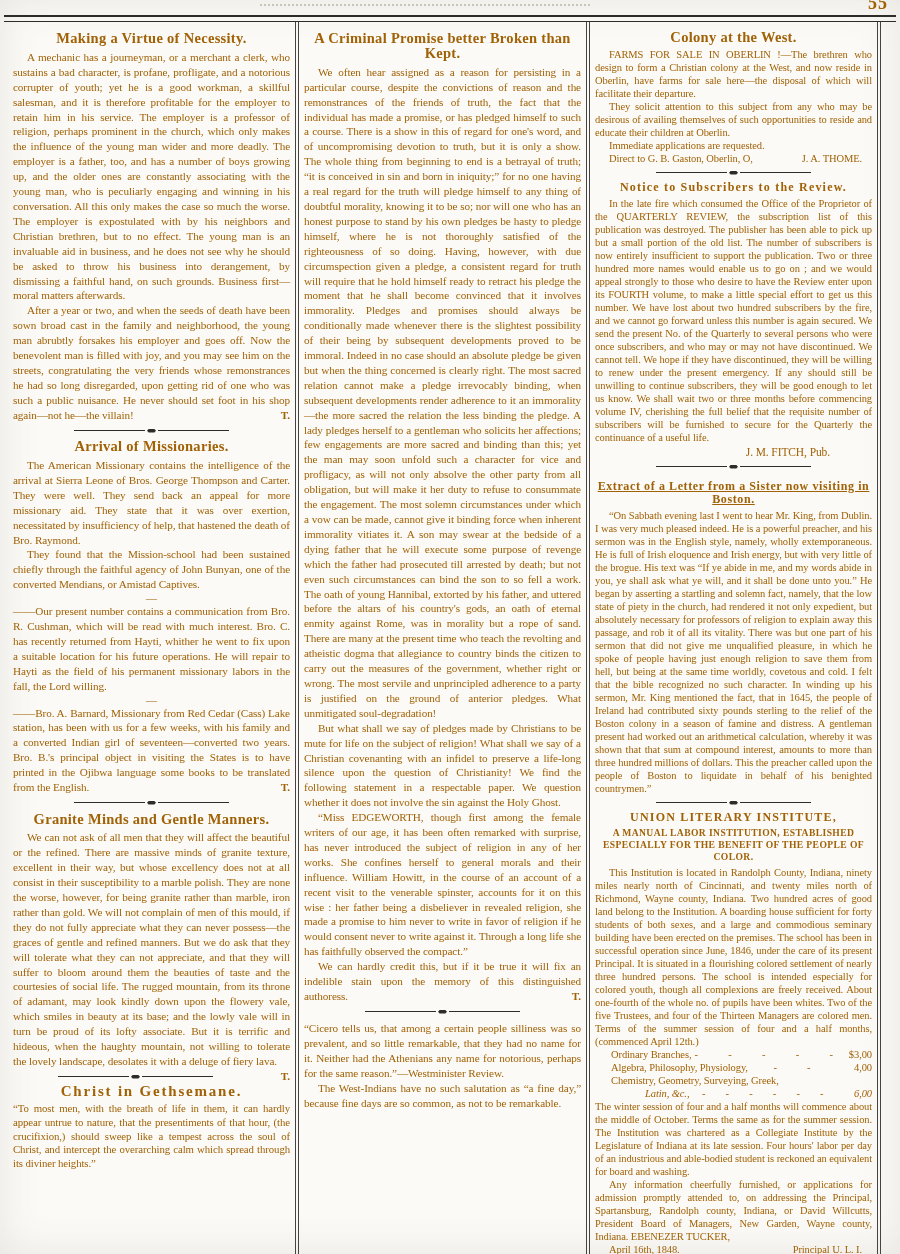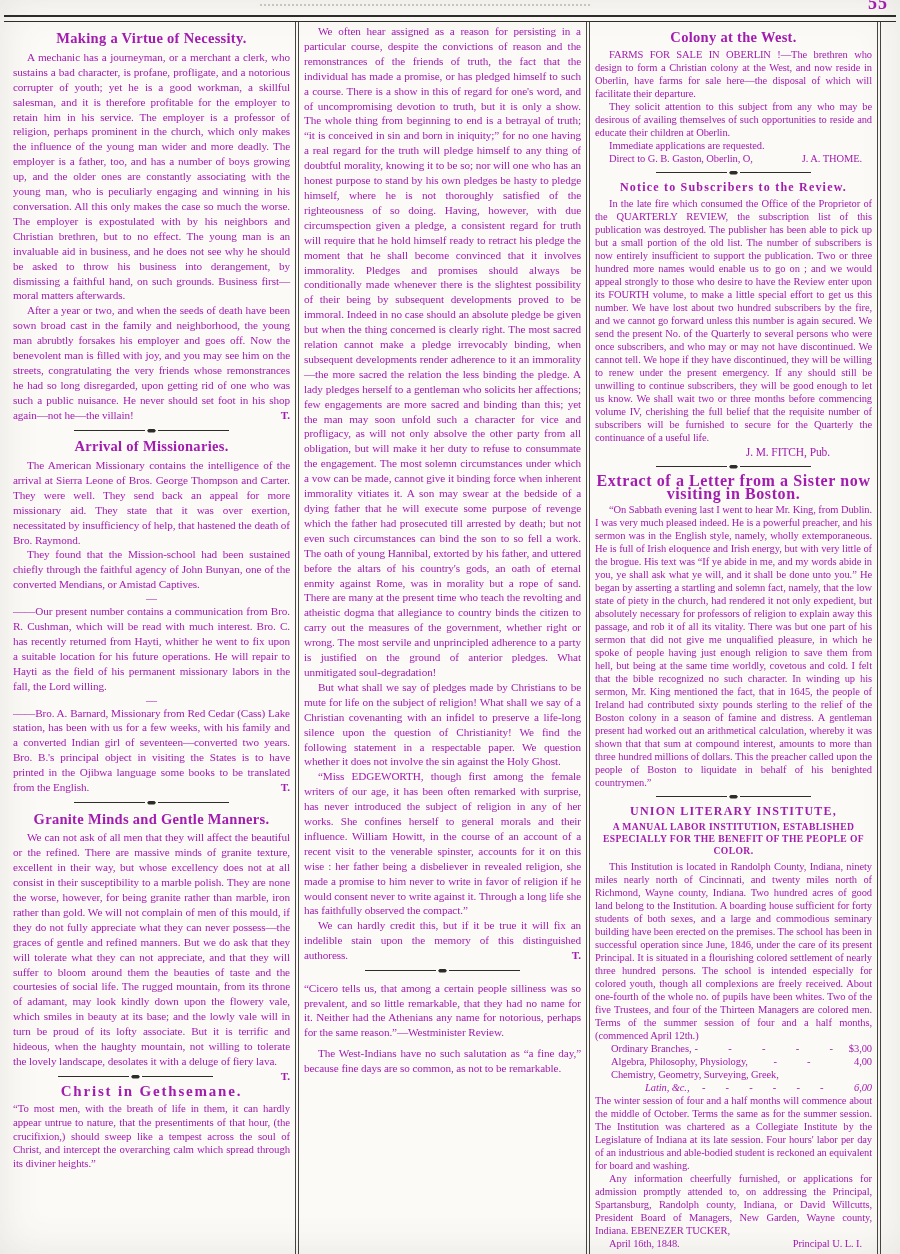--- a/index.html
+++ b/index.html
@@ -3,21 +3,21 @@
 <meta charset="utf-8">
 <style>
   html, body { margin: 0; padding: 0; background: #e9e7e2; }
   .page {
     position: relative;
     width: 900px; height: 1254px;
     margin: 0 auto;
     background: #fbfaf6;
     overflow: hidden;
     font-family: "Liberation Serif", "DejaVu Serif", serif;
-    color: #a21caf;
+    color: #a16207;
     box-shadow: inset 0 0 40px rgba(90,85,70,.12);
   }
   .page-number {
     position: absolute; top: -7px; right: 12px;
     font-size: 18px; font-weight: bold; letter-spacing: 1px;
   }
   .top-rule {
     position: absolute; top: 15px; left: 4px; right: 4px;
     height: 4px; border-top: 2px solid #2e2c29; border-bottom: 1px solid #2e2c29;
   }
@@ -37,21 +37,21 @@
   .col-right { border-right: 4px double #464440; }
   .body-text { font-size: 11.2px; line-height: 14.9px; letter-spacing: -0.1px; }
   .dense    { font-size: 10.5px; line-height: 13px;  letter-spacing: -0.1px; }
   .para { margin: 0; text-indent: 14px; }
   .para.no-indent { text-indent: 0; }
   .sig { float: right; font-weight: bold; padding-left: 8px; }
   h2 { font-weight: bold; text-align: center; }
   .h-lg  { font-size: 14.5px; margin: 7px 0 4px; letter-spacing: .3px; }
   .h-md  { font-size: 12px;   margin: 6px 0 3px; letter-spacing: 1.2px; }
   .h-sm  { font-size: 15px; margin: 6px 0 3px; letter-spacing: 1.8px; }
-  .h-xs  { font-size: 16px; margin: 6px 0 3px; letter-spacing: .6px; }
+  .h-xs  { font-size: 12px; margin: 12px 0 3px; letter-spacing: .6px; text-decoration: underline; }
   .subhead {
     font-size: 9.6px; font-weight: bold; text-align: center;
     line-height: 12px; margin: 0 0 3px; letter-spacing: .4px;
   }
   .divider { display: flex; align-items: center; width: 56%; margin: 6px auto 5px; }
   .divider .dline { flex: 1; height: 1px; background: #2e2c29; }
   .divider .ddiamond {
     width: 9px; height: 3.5px; background: #2e2c29; margin: 0 2px;
     transform: rotate(0.001deg); border-radius: 1px;
     clip-path: polygon(0 50%, 18% 0, 82% 0, 100% 50%, 82% 100%, 18% 100%);
@@ -117,36 +117,37 @@
         <span class="dline"></span>
         <span class="ddiamond"></span>
         <span class="dline"></span>
       </div>
 
       <h2 class="h-sm">Christ in Gethsemane.</h2>
       <p class="para no-indent" style="font-size:10.8px; line-height:13.6px;">“To most men, with the breath of life in them, it can hardly appear untrue to nature, that the presentiments of that hour, (the crucifixion,) should sweep like a tempest across the soul of Christ, and intercept the overarching calm which spread through its diviner heights.”</p>
     </div>
 
     <div class="col col-mid body-text">
+      <h2 class="h-lg">A Criminal Promise better Broken than Kept.</h2>
       <p class="para">We often hear assigned as a reason for persisting in a particular course, despite the convictions of reason and the remonstrances of the friends of truth, the fact that the individual has made a promise, or has pledged himself to such a course.  There is a show in this of regard for one's word, and of uncompromising devotion to truth, but it is only a show.  The whole thing from beginning to end is a betrayal of truth; “it is conceived in sin and born in iniquity;” for no one having a real regard for the truth will pledge himself to any thing of doubtful morality, knowing it to be so; nor will one who has an honest purpose to stand by his own pledges be hasty to pledge himself, where he is not thoroughly satisfied of the righteousness of so doing.  Having, however, with due circumspection given a pledge, a consistent regard for truth will require that he hold himself ready to retract his pledge the moment that he shall become convinced that it involves immorality.  Pledges and promises should always be conditionally made whenever there is the slightest possibility of their being by subsequent developments proved to be immoral.  Indeed in no case should an absolute pledge be given but when the thing concerned is clearly right.  The most sacred relation cannot make a pledge irrevocably binding, when subsequent developments render adherence to it an immorality—the more sacred the relation the less binding the pledge.  A lady pledges herself to a gentleman who solicits her affections; few engagements are more sacred and binding than this; yet the man may soon unfold such a character for vice and profligacy, as will not only absolve the other party from all obligation, but will make it her duty to refuse to consummate the engagement.  The most solemn circumstances under which a vow can be made, cannot give it binding force when inherent immorality vitiates it.  A son may swear at the bedside of a dying father that he will execute some purpose of revenge which the father had prosecuted till arrested by death; but not even such circumstances can bind the son to so fell a work.  The oath of young Hannibal, extorted by his father, and uttered before the altars of his country's gods, an oath of eternal enmity against Rome, was in morality but a rope of sand.  There are many at the present time who teach the revolting and atheistic dogma that allegiance to country binds the citizen to carry out the measures of the government, whether right or wrong. The most servile and unprincipled adherence to a party is justified on the ground of anterior pledges.  What unmitigated soul-degradation!</p>
       <p class="para">But what shall we say of pledges made by Christians to be mute for life on the subject of religion!  What shall we say of a Christian covenanting with an infidel to preserve a life-long silence upon the question of Christianity!  We find the following statement in a respectable paper.  We question whether it does not involve the sin against the Holy Ghost.</p>
       <p class="para">“Miss EDGEWORTH, though first among the female writers of our age, it has been often remarked with surprise, has never introduced the subject of religion in any of her works.  She confines herself to general morals and their influence.  William Howitt, in the course of an account of a recent visit to the venerable spinster, accounts for it on this wise : her father being a disbeliever in revealed religion, she made a promise to him never to write in favor of religion if he would consent never to write against it.  Through a long life she has faithfully observed the compact.”</p>
       <p class="para">
         <span>We can hardly credit this, but if it be true it will fix an indelible stain upon the memory of this distinguished authoress.</span>
         <span class="sig">T.</span>
       </p>
 
       <div class="divider">
         <span class="dline"></span>
         <span class="ddiamond"></span>
         <span class="dline"></span>
       </div>
 
       <p class="para no-indent" style="margin-top:8px;">“Cicero tells us, that among a certain people silliness was so prevalent, and so little remarkable, that they had no name for it.  Neither had the Athenians any name for notorious, perhaps for the same reason.”—Westminister Review.</p>
-      <p class="para" style="margin-top:6px;">The West-Indians have no such salutation as “a fine day,” because fine days are so common, as not to be remarkable.</p>
+      <p class="para" style="margin-top:0;">The West-Indians have no such salutation as “a fine day,” because fine days are so common, as not to be remarkable.</p>
     </div>
 
     <div class="col col-right dense">
       <h2 class="h-lg">Colony at the West.</h2>
       <p class="para">FARMS FOR SALE IN OBERLIN !—The brethren who design to form a Christian colony at the West, and now reside in Oberlin, have farms for sale here—the disposal of which will facilitate their departure.</p>
       <p class="para">They solicit attention to this subject from any who may be desirous of availing themselves of such opportunities to reside and educate their children at Oberlin.</p>
       <p class="para">Immediate applications are requested.</p>
       <div class="split-line">
         <span>Direct to G. B. Gaston, Oberlin, O,</span>
         <span>J. A. THOME.</span>

